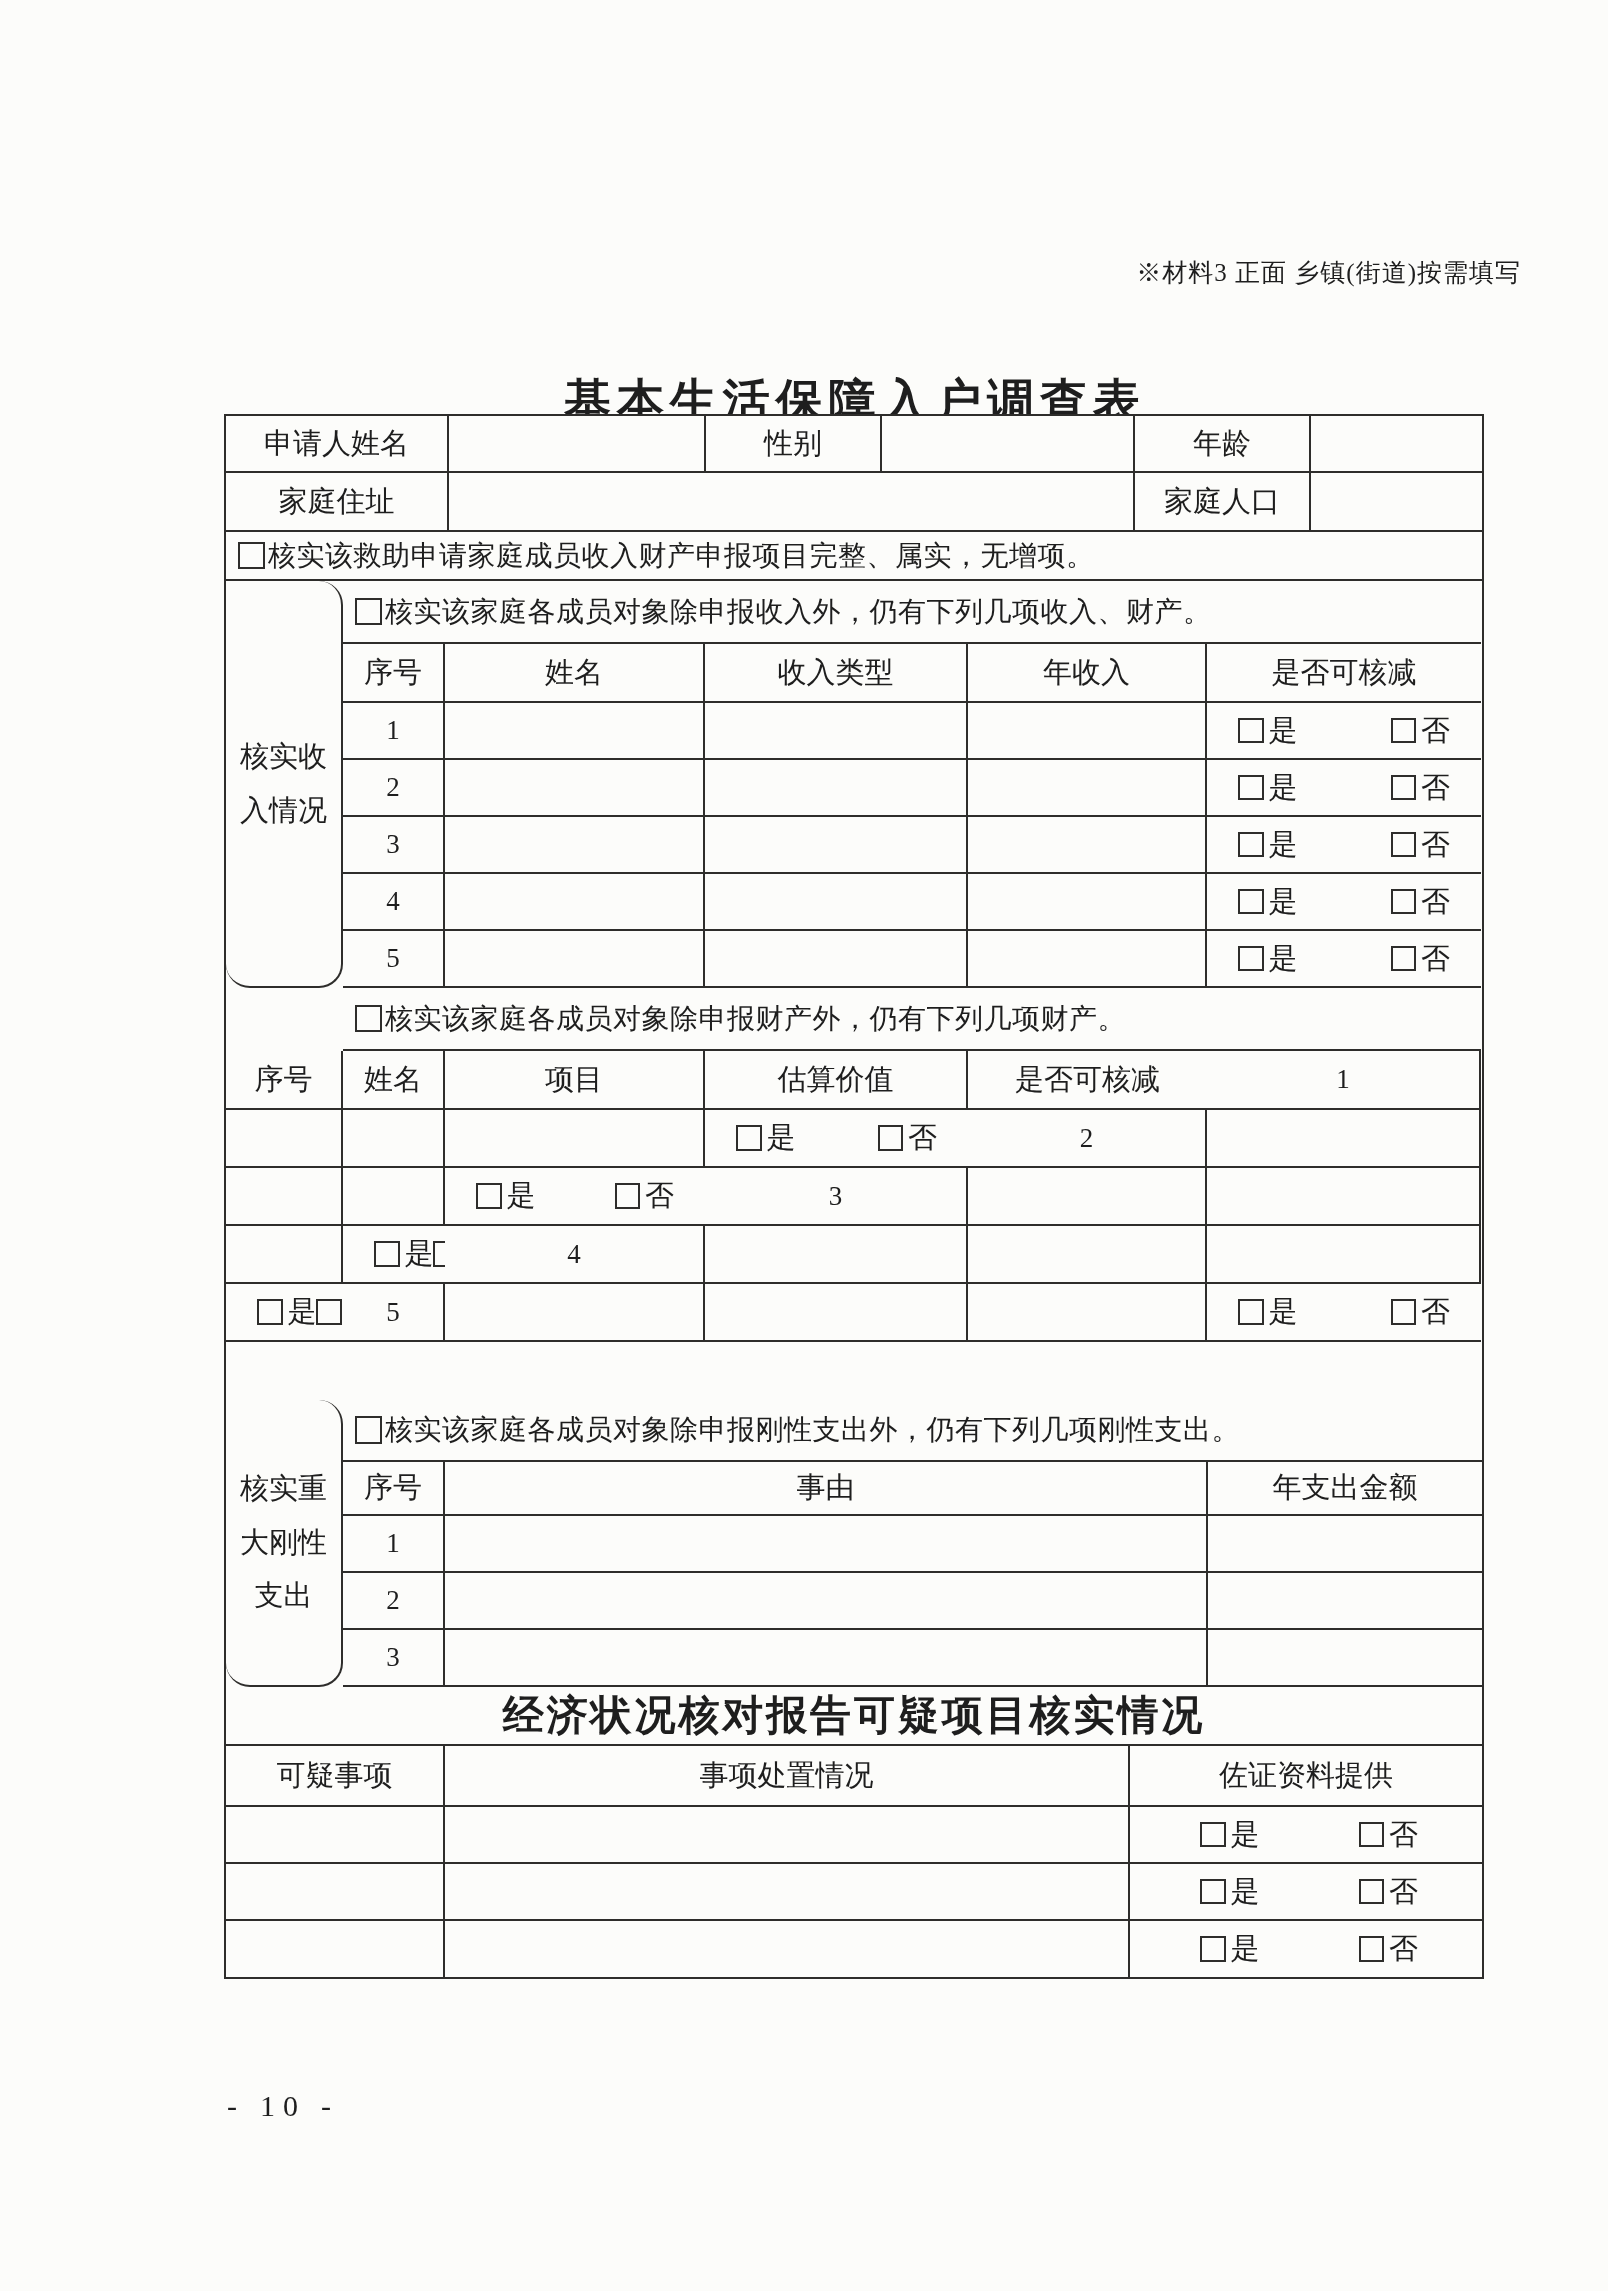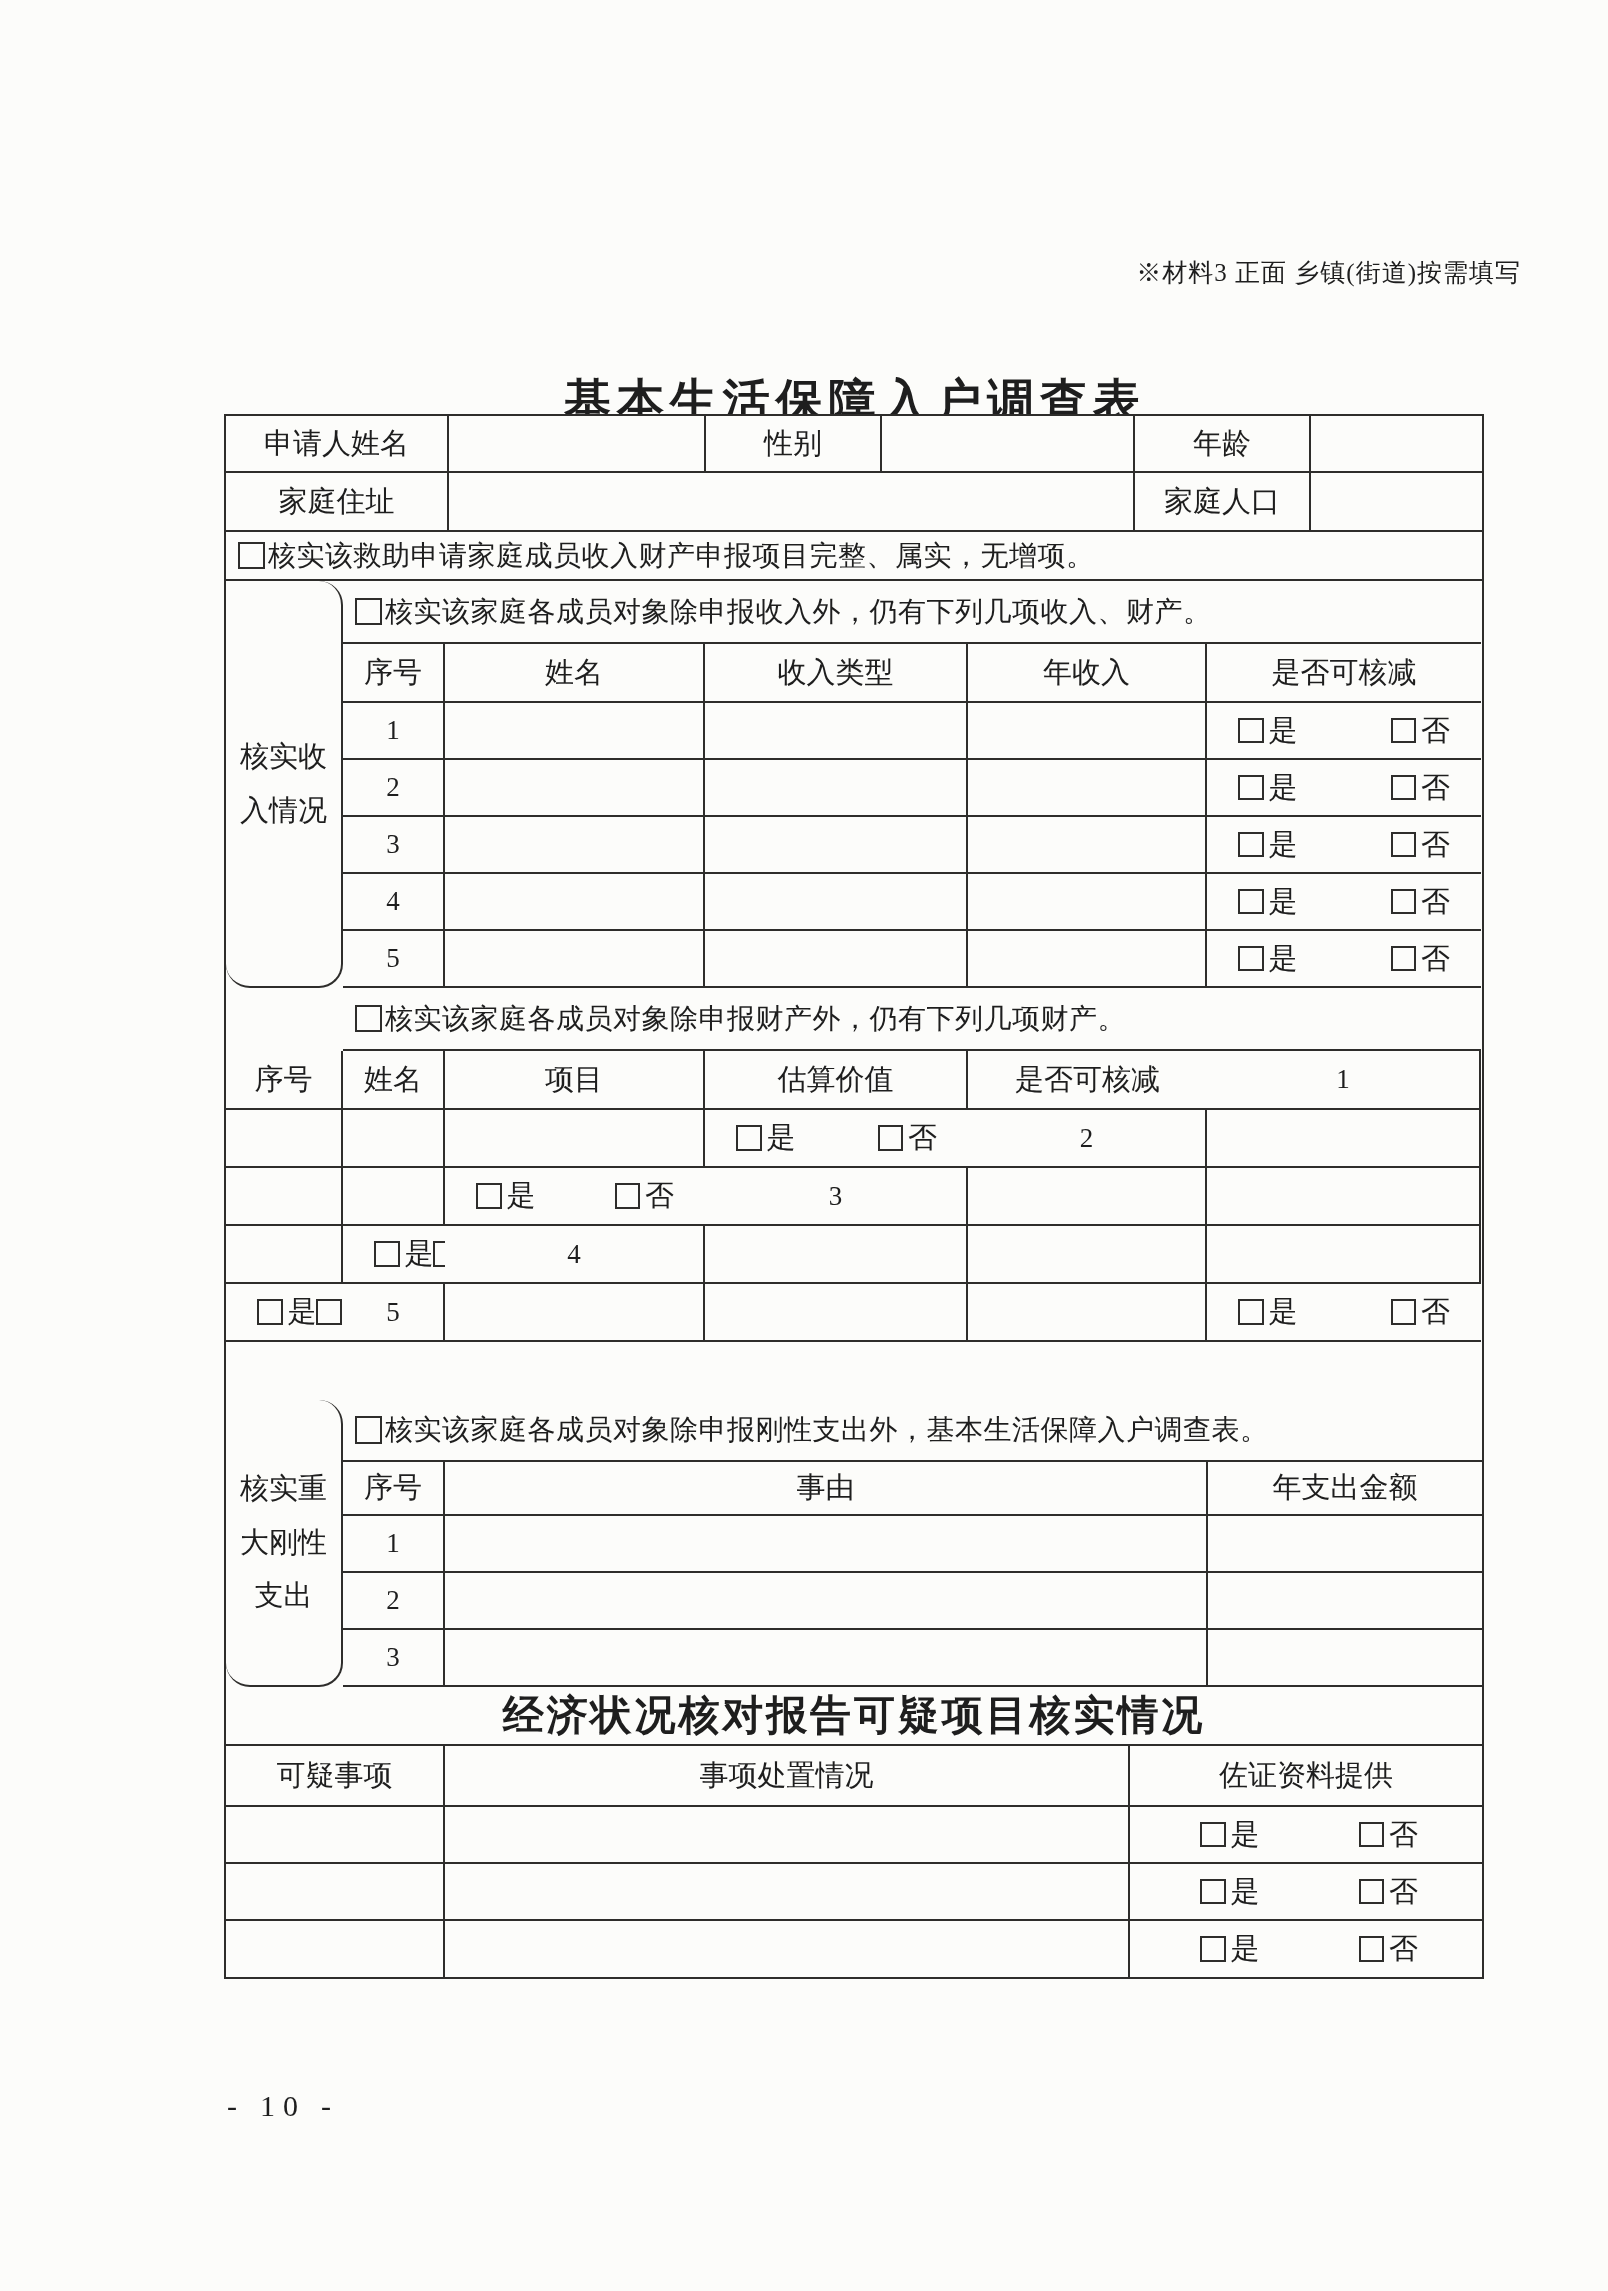--- a/index.html
+++ b/index.html
@@ -283,21 +283,21 @@
           </span>
       </div>
     </div>
 
     <div class="grid g-expense">
       <div class="c vlabel">
           <span>核实重大刚性支出</span>
         </div>
       <div class="c lc left stmt span-rest">
         <span class="cb"></span>
-        <span>核实该家庭各成员对象除申报刚性支出外，基本生活保障入户调查表。</span>
+        <span>核实该家庭各成员对象除申报刚性支出外，仍有下列几项刚性支出。</span>
       </div>
       <div class="c">序号</div>
       <div class="c">事由</div>
       <div class="c lc">年支出金额</div>
 
       <div class="c num">1</div>
       <div class="c"></div>
       <div class="c lc"></div>
 
       <div class="c num">2</div>

